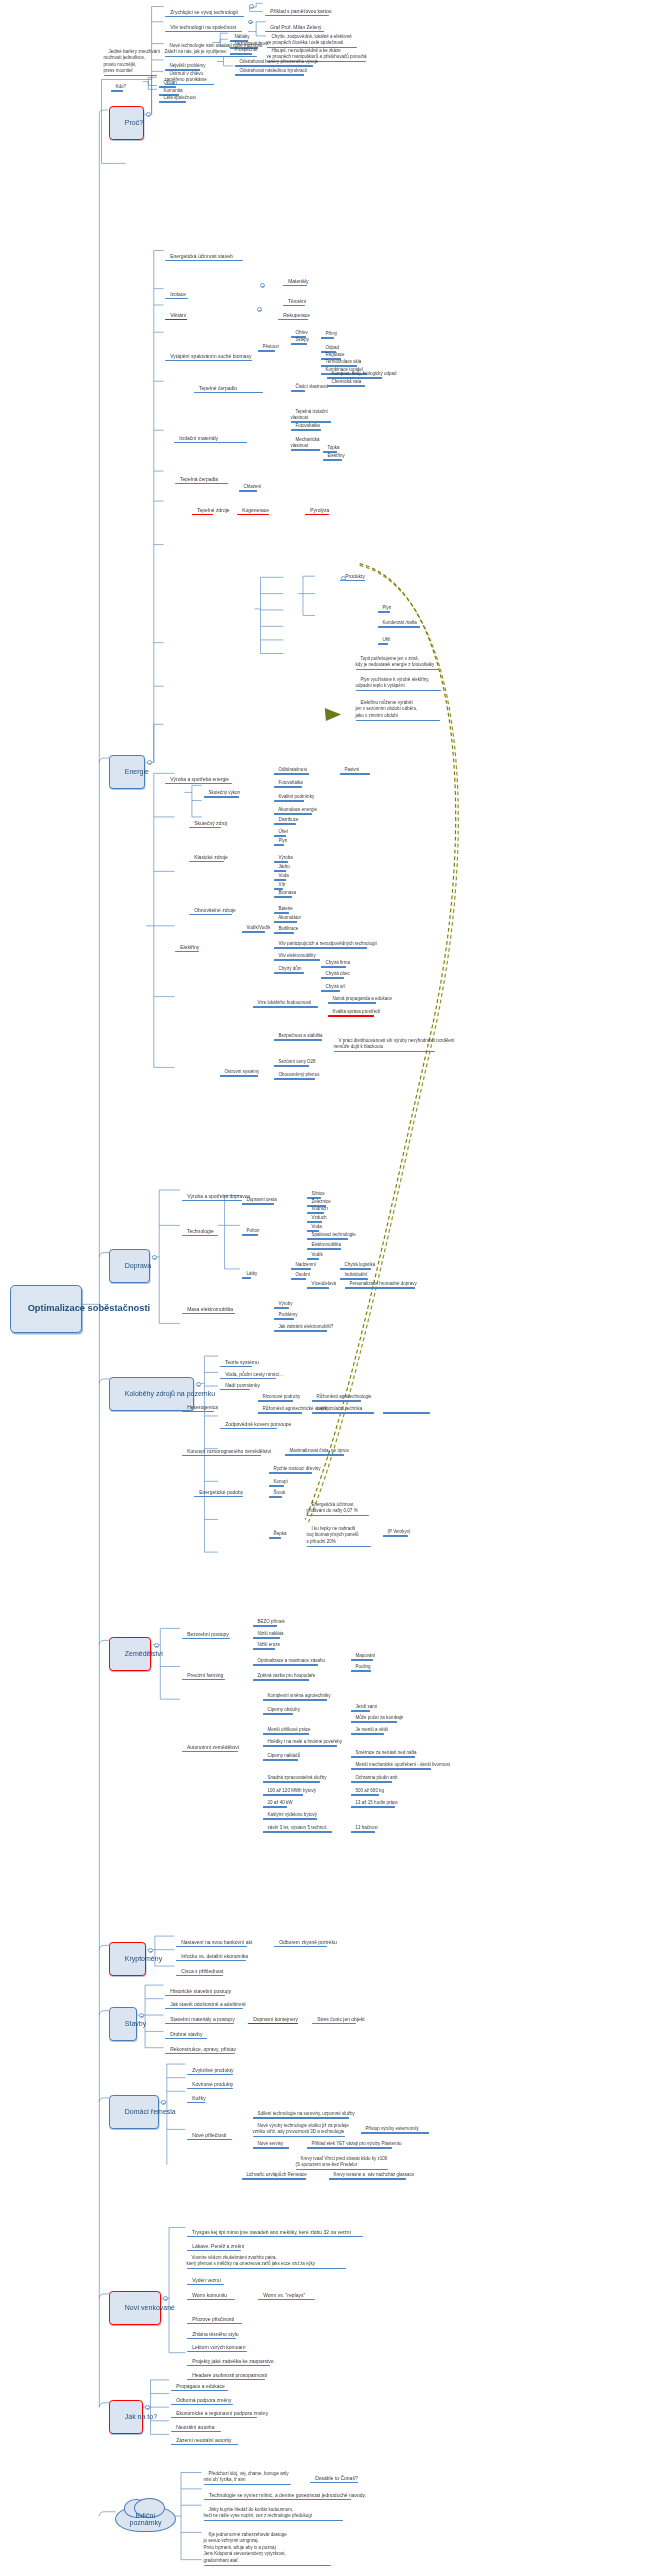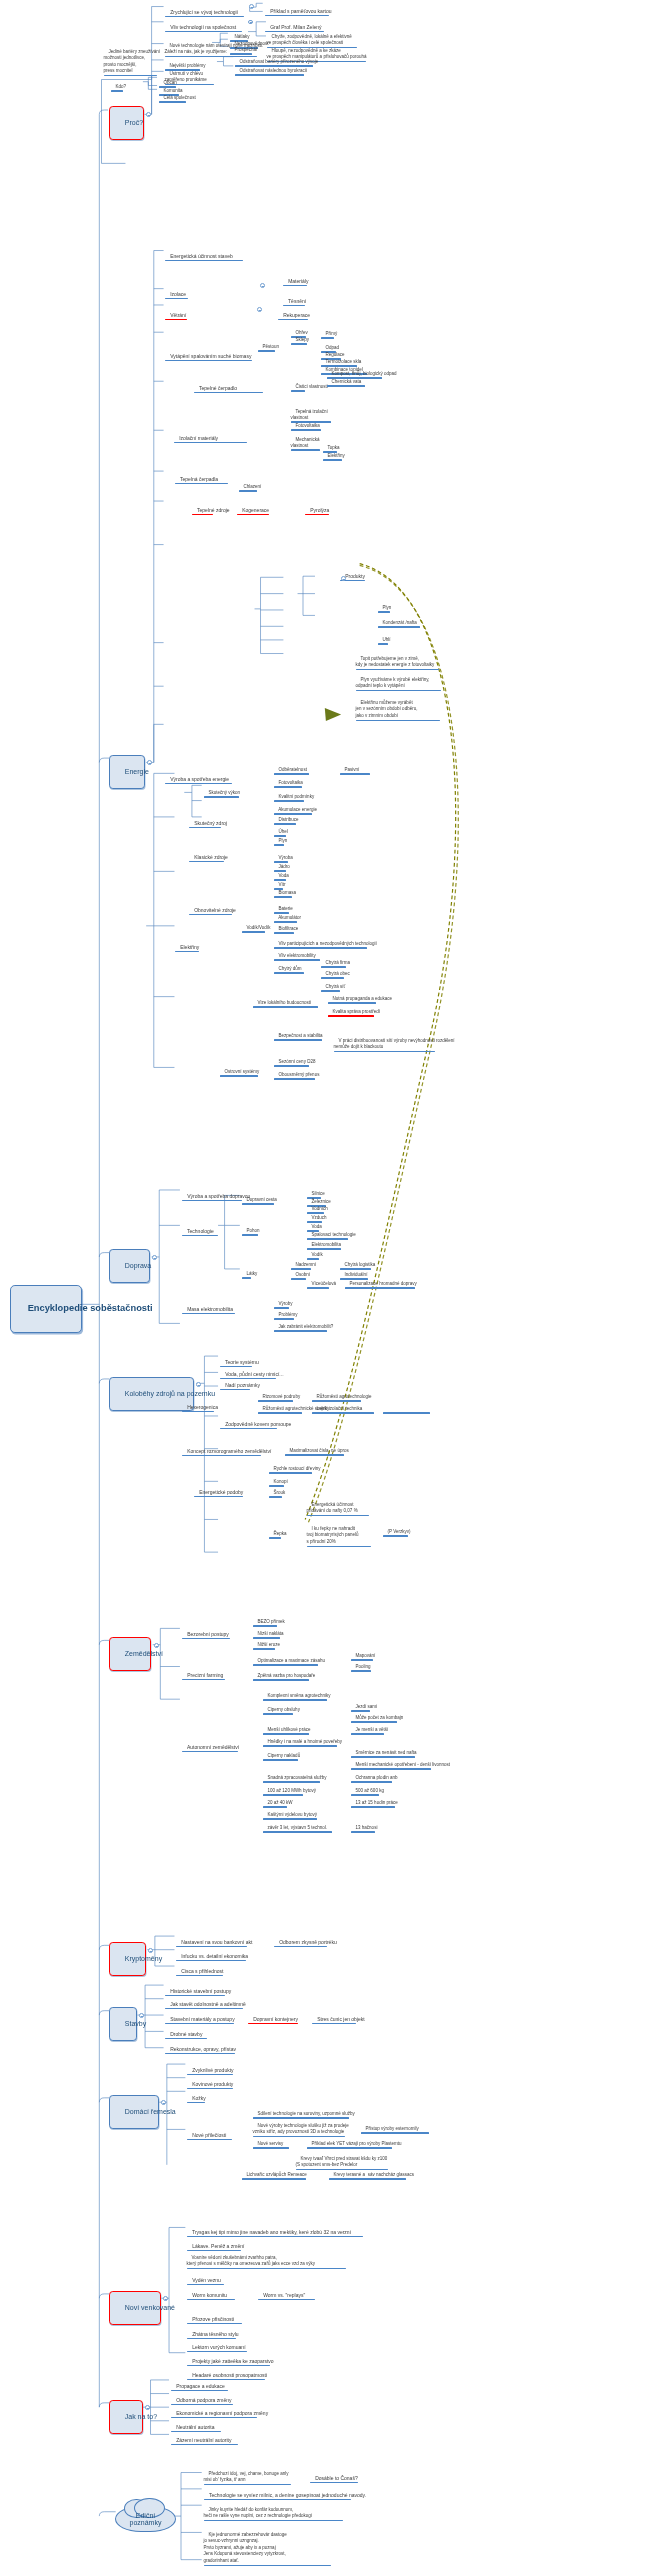--- a/index.html
+++ b/index.html
@@ -213,21 +213,21 @@
 
     <g fill="none" stroke="#808000" stroke-width="2.2" stroke-dasharray="7 5">
       <path d="M660 1035 C 840 1080, 880 1500, 790 1900 C 720 2200, 640 2600, 560 2790"></path>
       <path d="M660 1038 C 845 1085, 885 1505, 795 1905 C 725 2205, 645 2605, 566 2795" opacity="0.85"></path>
     </g>
     <polygon points="610,1300 640,1310 612,1322" fill="#6b7a1a" opacity="0"></polygon>
     <polygon points="596,1300 626,1312 598,1324" fill="#6b7a1a"></polygon>
   </svg>
 
   <div class="node root" style="left:9.8px; top:1285px; width:72px;">
-    <span>Encyklopedie soběstačnosti</span>
+    <span>Optimalizace soběstačnosti</span>
   </div>
 
   <div class="node branch hot" style="left:109px; top:106px; width:35px;">
     <span>Proč?</span>
   </div>
   <span class="tgl" style="left:146px; top:112px;"></span>
 
   <div class="node branch" style="left:109px; top:755px; width:36px;">
     <span>Energie</span>
   </div>

